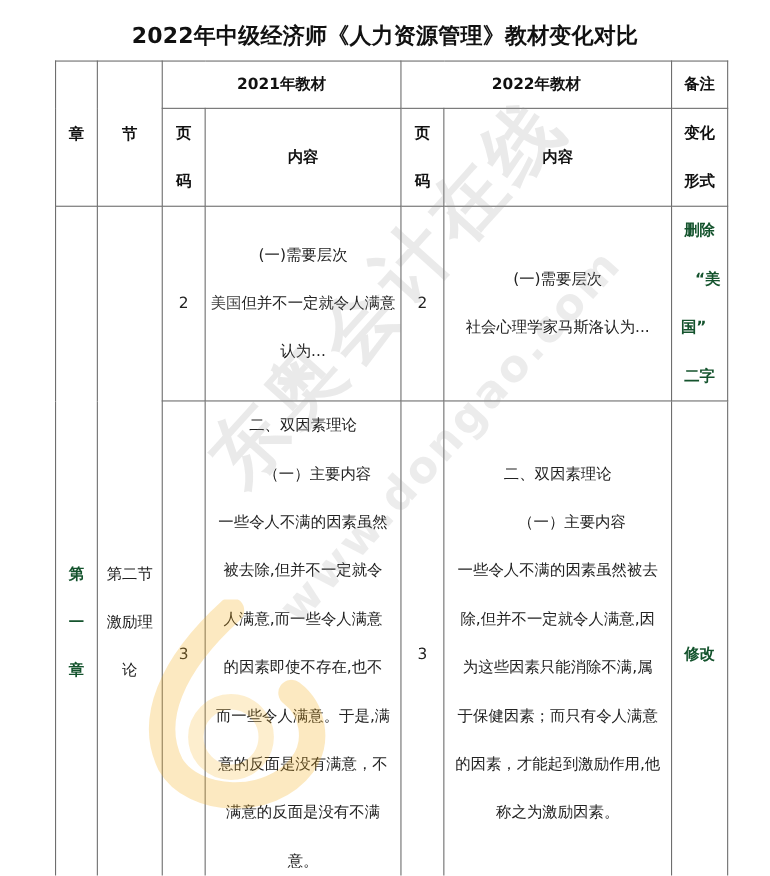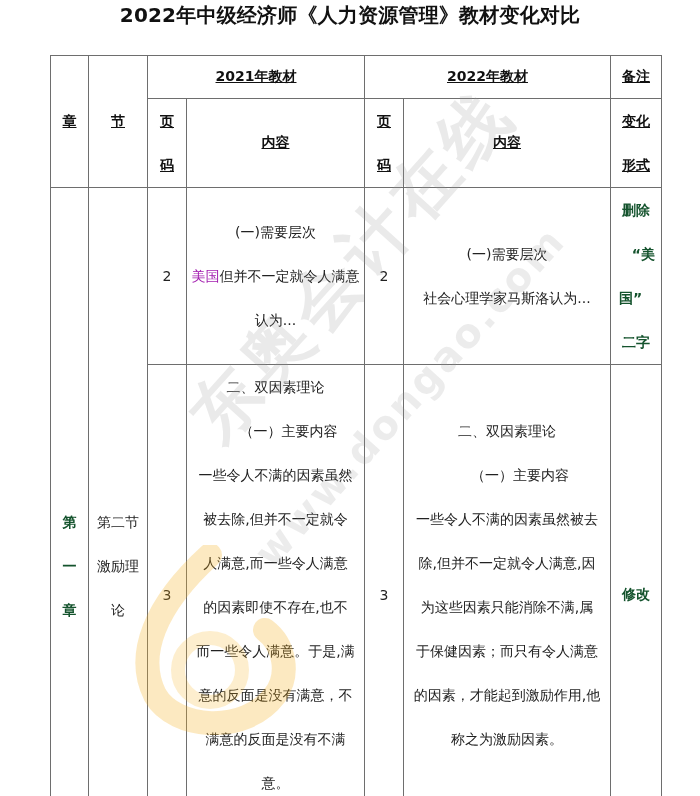--- a/index.html
+++ b/index.html
@@ -2,42 +2,42 @@
 <html><head>
 <meta charset="utf-8">
 <style>
   html, body { margin: 0; padding: 0; background: #ffffff; }
   body {
     width: 700px; height: 796px; overflow: hidden; position: relative;
     font-family: "DejaVu Sans", "Liberation Sans", sans-serif;
     color: #222222;
   }
   .title {
-    position: absolute; left: 0; top: 2px; width: 700px; text-align: center;
+    position: absolute; left: 0; top: 19px; width: 700px; text-align: center;
     font-size: 20px; font-weight: bold; color: #111111; letter-spacing: 0.2px;
   }
   table.cmp {
     position: absolute; left: 50px; top: 55px;
     border-collapse: collapse; table-layout: fixed;
     width: 611px;
   }
   table.cmp td, table.cmp th {
     border: 1px solid #6e6e6e;
     padding: 0; font-size: 14px; vertical-align: middle;
   }
-  th { font-weight: bold; color: #111111; text-align: center; text-decoration: underline; }
+  th { font-weight: bold; color: #111111; text-align: center; }
   .stack { line-height: 44px; }
   .h1 { height: 43px; }
   .h2 { height: 87px; }
   .r1 { height: 174px; }
   .r2 { height: 460px; }
   td.center { text-align: center; }
   td.content { padding: 0 6px 0 7px; text-align: center; line-height: 44px; }
   .bold { font-weight: bold; color: #14532d; }
-  .red { color: #a21caf; }
+  .red { color: #404040; }
   .line { display: block; white-space: nowrap; }
   .indent { padding-left: 6px; margin-left: 20px; }
   .watermark {
     position: absolute; pointer-events: none;
   }
   .wm-text {
     position: absolute; left: 170px; top: 400px;
     font-size: 68px; font-weight: bold; color: rgba(150,150,150,0.20);
     transform: rotate(-48deg); transform-origin: left top; white-space: nowrap;
     letter-spacing: 6px;

